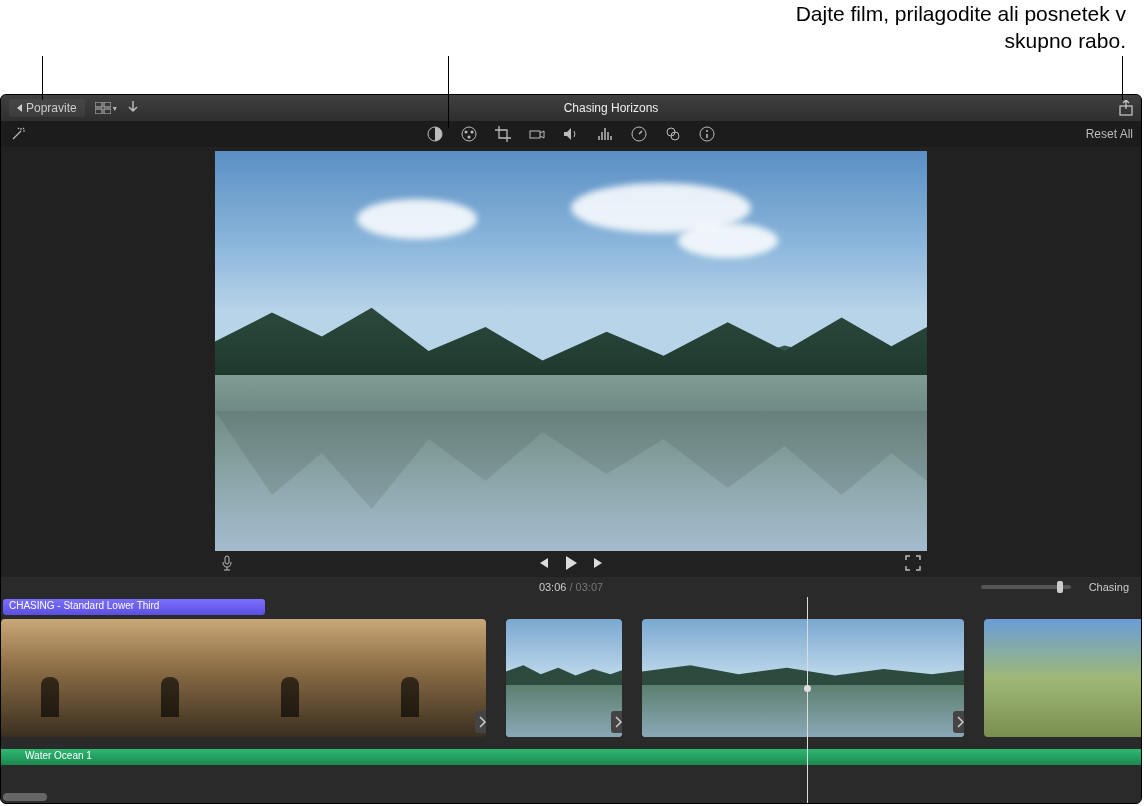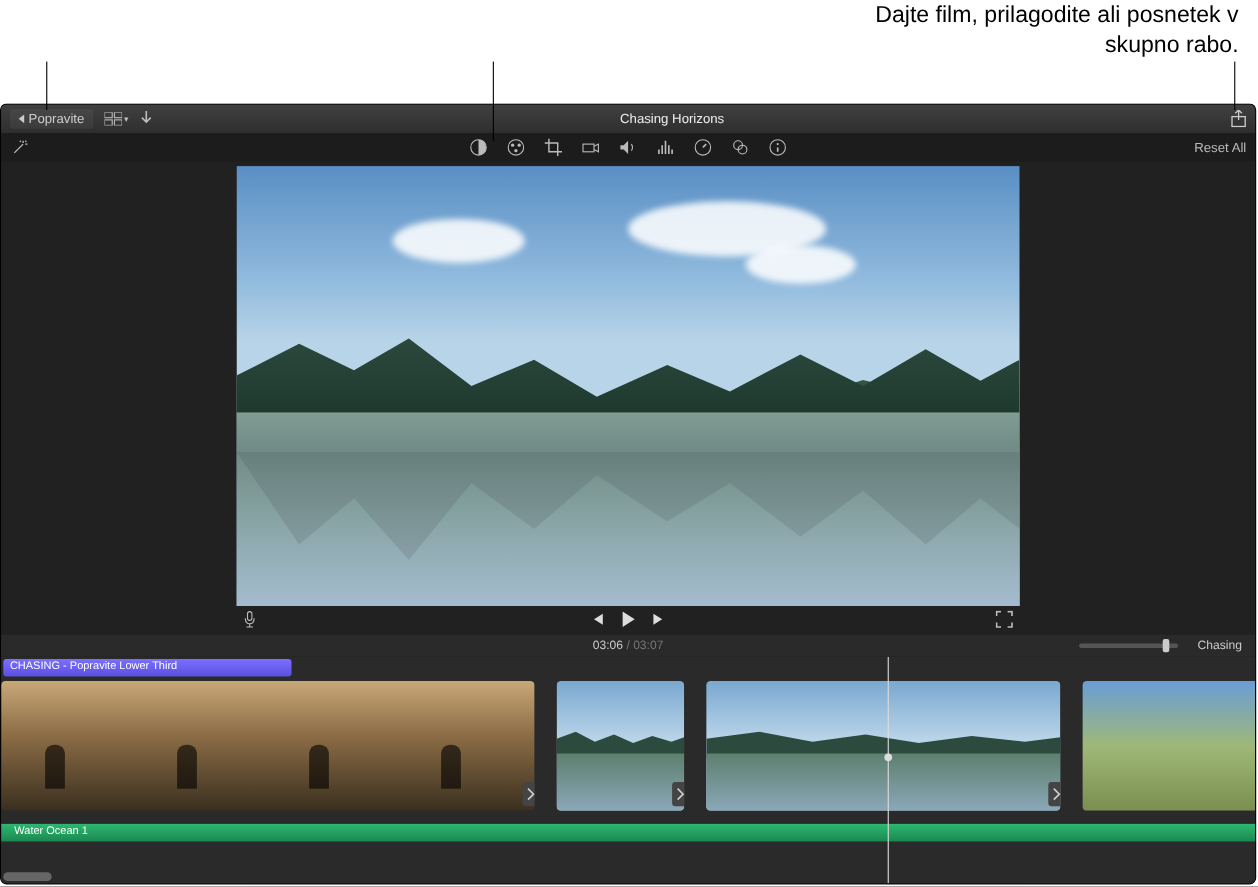--- a/index.html
+++ b/index.html
@@ -294,21 +294,21 @@
 
 .audio-track {
   position: absolute;
   top: 152px;
   left: 0;
   right: 0;
   height: 16px;
   background: linear-gradient(#2eb872, #1a8850);
   font-size: 10px;
   color: #fff;
-  padding: 1px 12px;
+  padding: 1px 24px;
 }
 
 .playhead {
   position: absolute;
   left: 806px;
   top: 0;
   bottom: 0;
   width: 1px;
   background: #ddd;
 }
@@ -493,21 +493,21 @@
   <div class="time-bar">
     <div class="time">
       <span>03:06</span><span class="dur"> / </span><span class="dur">03:07</span>
     </div>
     <div class="zoom-slider"></div>
     <div class="zoom-handle"></div>
     <div class="settings">Chasing</div>
   </div>
 
   <div class="timeline">
-    <div class="title-track">CHASING - Popravite Lower Third</div>
+    <div class="title-track">CHASING - Standard Lower Third</div>
 
     <div class="clip-row">
       <div class="clip clip1">
         <div class="clip-thumb">
           <div class="person" style="left:40px;"></div>
           <div class="person" style="left:160px;"></div>
           <div class="person" style="left:280px;"></div>
           <div class="person" style="left:400px;"></div>
         </div>
         <div class="transition" style="right:-11px;">

